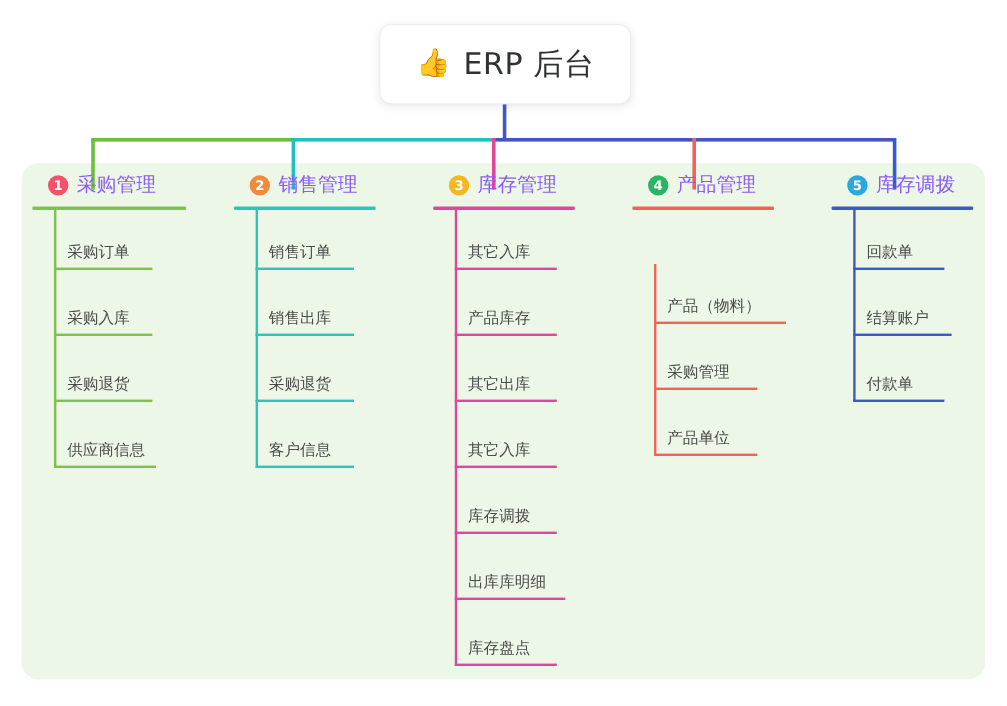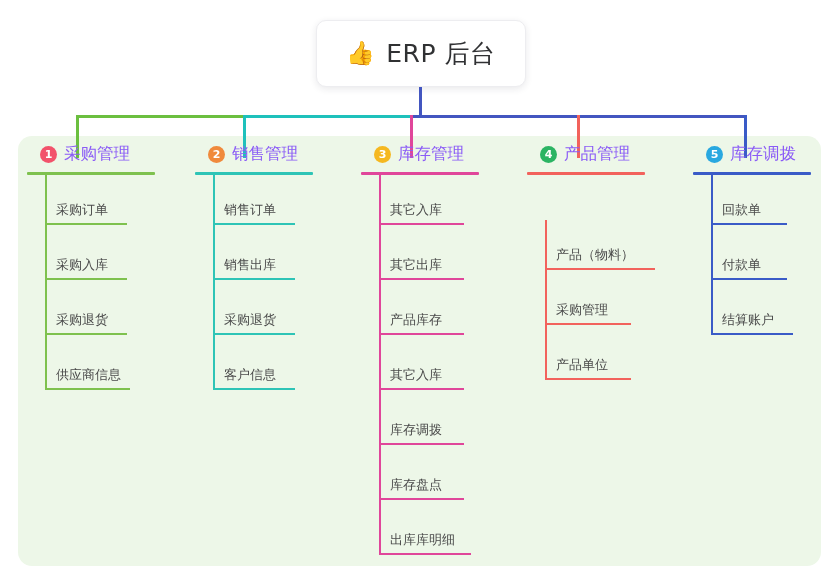--- a/index.html
+++ b/index.html
@@ -223,42 +223,42 @@
           <span class="col-title">库存管理</span>
         </div>
         <div class="head-rule" style="background: rgb(224, 70, 154); width: 118px; margin-left: 9px;"></div>
         <div class="col-body" style="height: 385px;">
           <div class="spine" style="background: rgb(224, 70, 154); height: 380px;"></div>
           <div class="leaf">
             <span class="leaf-label">其它入库</span>
             <div class="leaf-rule" style="background: rgb(224, 70, 154); width: 85px;"></div>
           </div>
           <div class="leaf">
+            <span class="leaf-label">产品库存</span>
+            <div class="leaf-rule" style="background: rgb(224, 70, 154); width: 85px;"></div>
+          </div>
+          <div class="leaf">
             <span class="leaf-label">其它出库</span>
             <div class="leaf-rule" style="background: rgb(224, 70, 154); width: 85px;"></div>
           </div>
           <div class="leaf">
-            <span class="leaf-label">产品库存</span>
-            <div class="leaf-rule" style="background: rgb(224, 70, 154); width: 85px;"></div>
-          </div>
-          <div class="leaf">
             <span class="leaf-label">其它入库</span>
             <div class="leaf-rule" style="background: rgb(224, 70, 154); width: 85px;"></div>
           </div>
           <div class="leaf">
             <span class="leaf-label">库存调拨</span>
-            <div class="leaf-rule" style="background: rgb(224, 70, 154); width: 85px;"></div>
-          </div>
-          <div class="leaf">
-            <span class="leaf-label">库存盘点</span>
             <div class="leaf-rule" style="background: rgb(224, 70, 154); width: 85px;"></div>
           </div>
           <div class="leaf">
             <span class="leaf-label">出库库明细</span>
             <div class="leaf-rule" style="background: rgb(224, 70, 154); width: 92px;"></div>
+          </div>
+          <div class="leaf">
+            <span class="leaf-label">库存盘点</span>
+            <div class="leaf-rule" style="background: rgb(224, 70, 154); width: 85px;"></div>
           </div>
         </div>
       </div>
       <div class="column" style="left: 518px; width: 160px;">
         <div class="col-head">
           <span class="badge" style="background: rgb(43, 180, 99);">4</span>
           <span class="col-title">产品管理</span>
         </div>
         <div class="head-rule" style="background: rgb(242, 98, 92); width: 118px; margin-left: 9px;"></div>
         <div class="col-body" style="height: 165px; margin-top: 45px;">
@@ -283,24 +283,24 @@
           <span class="col-title">库存调拨</span>
         </div>
         <div class="head-rule" style="background: rgb(58, 91, 199); width: 118px; margin-left: 9px;"></div>
         <div class="col-body" style="height: 165px; text-decoration: underline;">
           <div class="spine" style="background: rgb(58, 91, 199); height: 160px;"></div>
           <div class="leaf">
             <span class="leaf-label">回款单</span>
             <div class="leaf-rule" style="background: rgb(58, 91, 199); width: 76px;"></div>
           </div>
           <div class="leaf">
+            <span class="leaf-label">结算账户</span>
+            <div class="leaf-rule" style="background: rgb(58, 91, 199); width: 82px;"></div>
+          </div>
+          <div class="leaf">
             <span class="leaf-label">付款单</span>
             <div class="leaf-rule" style="background: rgb(58, 91, 199); width: 76px;"></div>
           </div>
-          <div class="leaf">
-            <span class="leaf-label">结算账户</span>
-            <div class="leaf-rule" style="background: rgb(58, 91, 199); width: 82px;"></div>
-          </div>
         </div>
       </div>
     </div>
 
 </div>
 
 </body></html>

